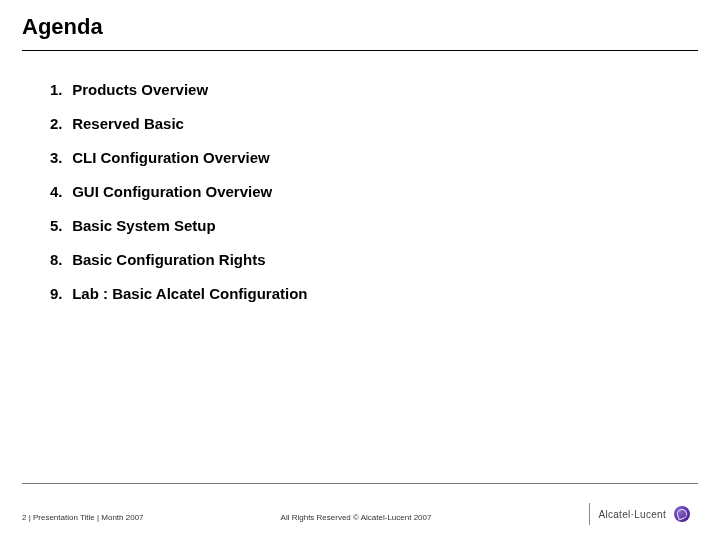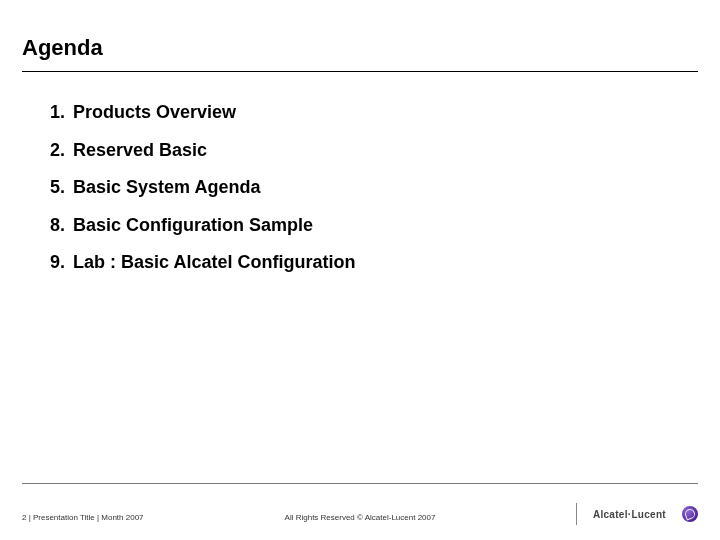--- a/index.html
+++ b/index.html
@@ -12,60 +12,60 @@
     box-sizing:border-box;
   }
   .slide{
     width:720px;height:540px;
     position:relative;
     box-sizing:border-box;
   }
   .title{
     font-size:22px;
     font-weight:bold;
-    padding:35px 0 0 22px;
+    padding:14px 0 0 22px;
   }
   .title-rule{
     margin:10px 22px 0 22px;
     border:none;
     border-top:1px solid #000;
     height:0;
   }
   .list{
     margin:30px 0 0 50px;
   }
   .item{
-    font-size:18px;
+    font-size:15px;
     font-weight:bold;
     margin:0 0 16px 0;
     line-height:1.2;
   }
   .item .num{display:inline-block;min-width:18px}
   .footer-rule{
     position:absolute;
     left:22px;right:22px;bottom:48px;
     border:none;border-top:1px solid #7a7a7a;height:0;
   }
   .footer{
     position:absolute;
-    left:0;right:0;bottom:18px;
+    left:0;right:8px;bottom:18px;
     height:20px;
     font-size:8px;
     color:#333;
   }
   .footer-left{
     position:absolute;left:22px;bottom:0;
   }
   .footer-center{
     position:absolute;left:0;right:0;bottom:0;
     text-align:center;
   }
   .footer-right{
     position:absolute;right:22px;bottom:-3px;
-    display:flex;align-items:center;gap:16px;font-weight:bold;
+    display:flex;align-items:center;gap:8px;
   }
   .logo-divider{
     width:1px;height:22px;background:#888;
   }
   .logo-text{
     font-size:10px;color:#444;letter-spacing:0.3px;
   }
   .logo-mark{
     width:16px;height:16px;border-radius:50%;
     background:radial-gradient(circle at 35% 35%, #8d6bd0 0%, #5a2ea6 60%, #2d1060 100%);
@@ -85,22 +85,24 @@
 <body>
 
 <div class="slide">
 
   <div class="title">Agenda</div>
   <hr class="title-rule">
 
   <div class="list">
     <div class="item"><span class="num">1.</span> <span>Products Overview</span></div>
     <div class="item"><span class="num">2.</span> <span>Reserved Basic</span></div>
-    <div class="item"><span class="num">5.</span> <span>Basic System Agenda</span></div>
-    <div class="item"><span class="num">8.</span> <span>Basic Configuration Sample</span></div>
+    <div class="item"><span class="num">3.</span> <span>CLI Configuration Overview</span></div>
+    <div class="item"><span class="num">4.</span> <span>GUI Configuration Overview</span></div>
+    <div class="item"><span class="num">5.</span> <span>Basic System Setup</span></div>
+    <div class="item"><span class="num">8.</span> <span>Basic Configuration Rights</span></div>
     <div class="item"><span class="num">9.</span> <span>Lab : Basic Alcatel Configuration</span></div>
   </div>
 
   <hr class="footer-rule">
 
   <div class="footer">
     <div class="footer-left">2 | Presentation Title | Month 2007</div>
     <div class="footer-center">All Rights Reserved © Alcatel-Lucent 2007</div>
     <div class="footer-right">
       <div class="logo-divider"></div>

